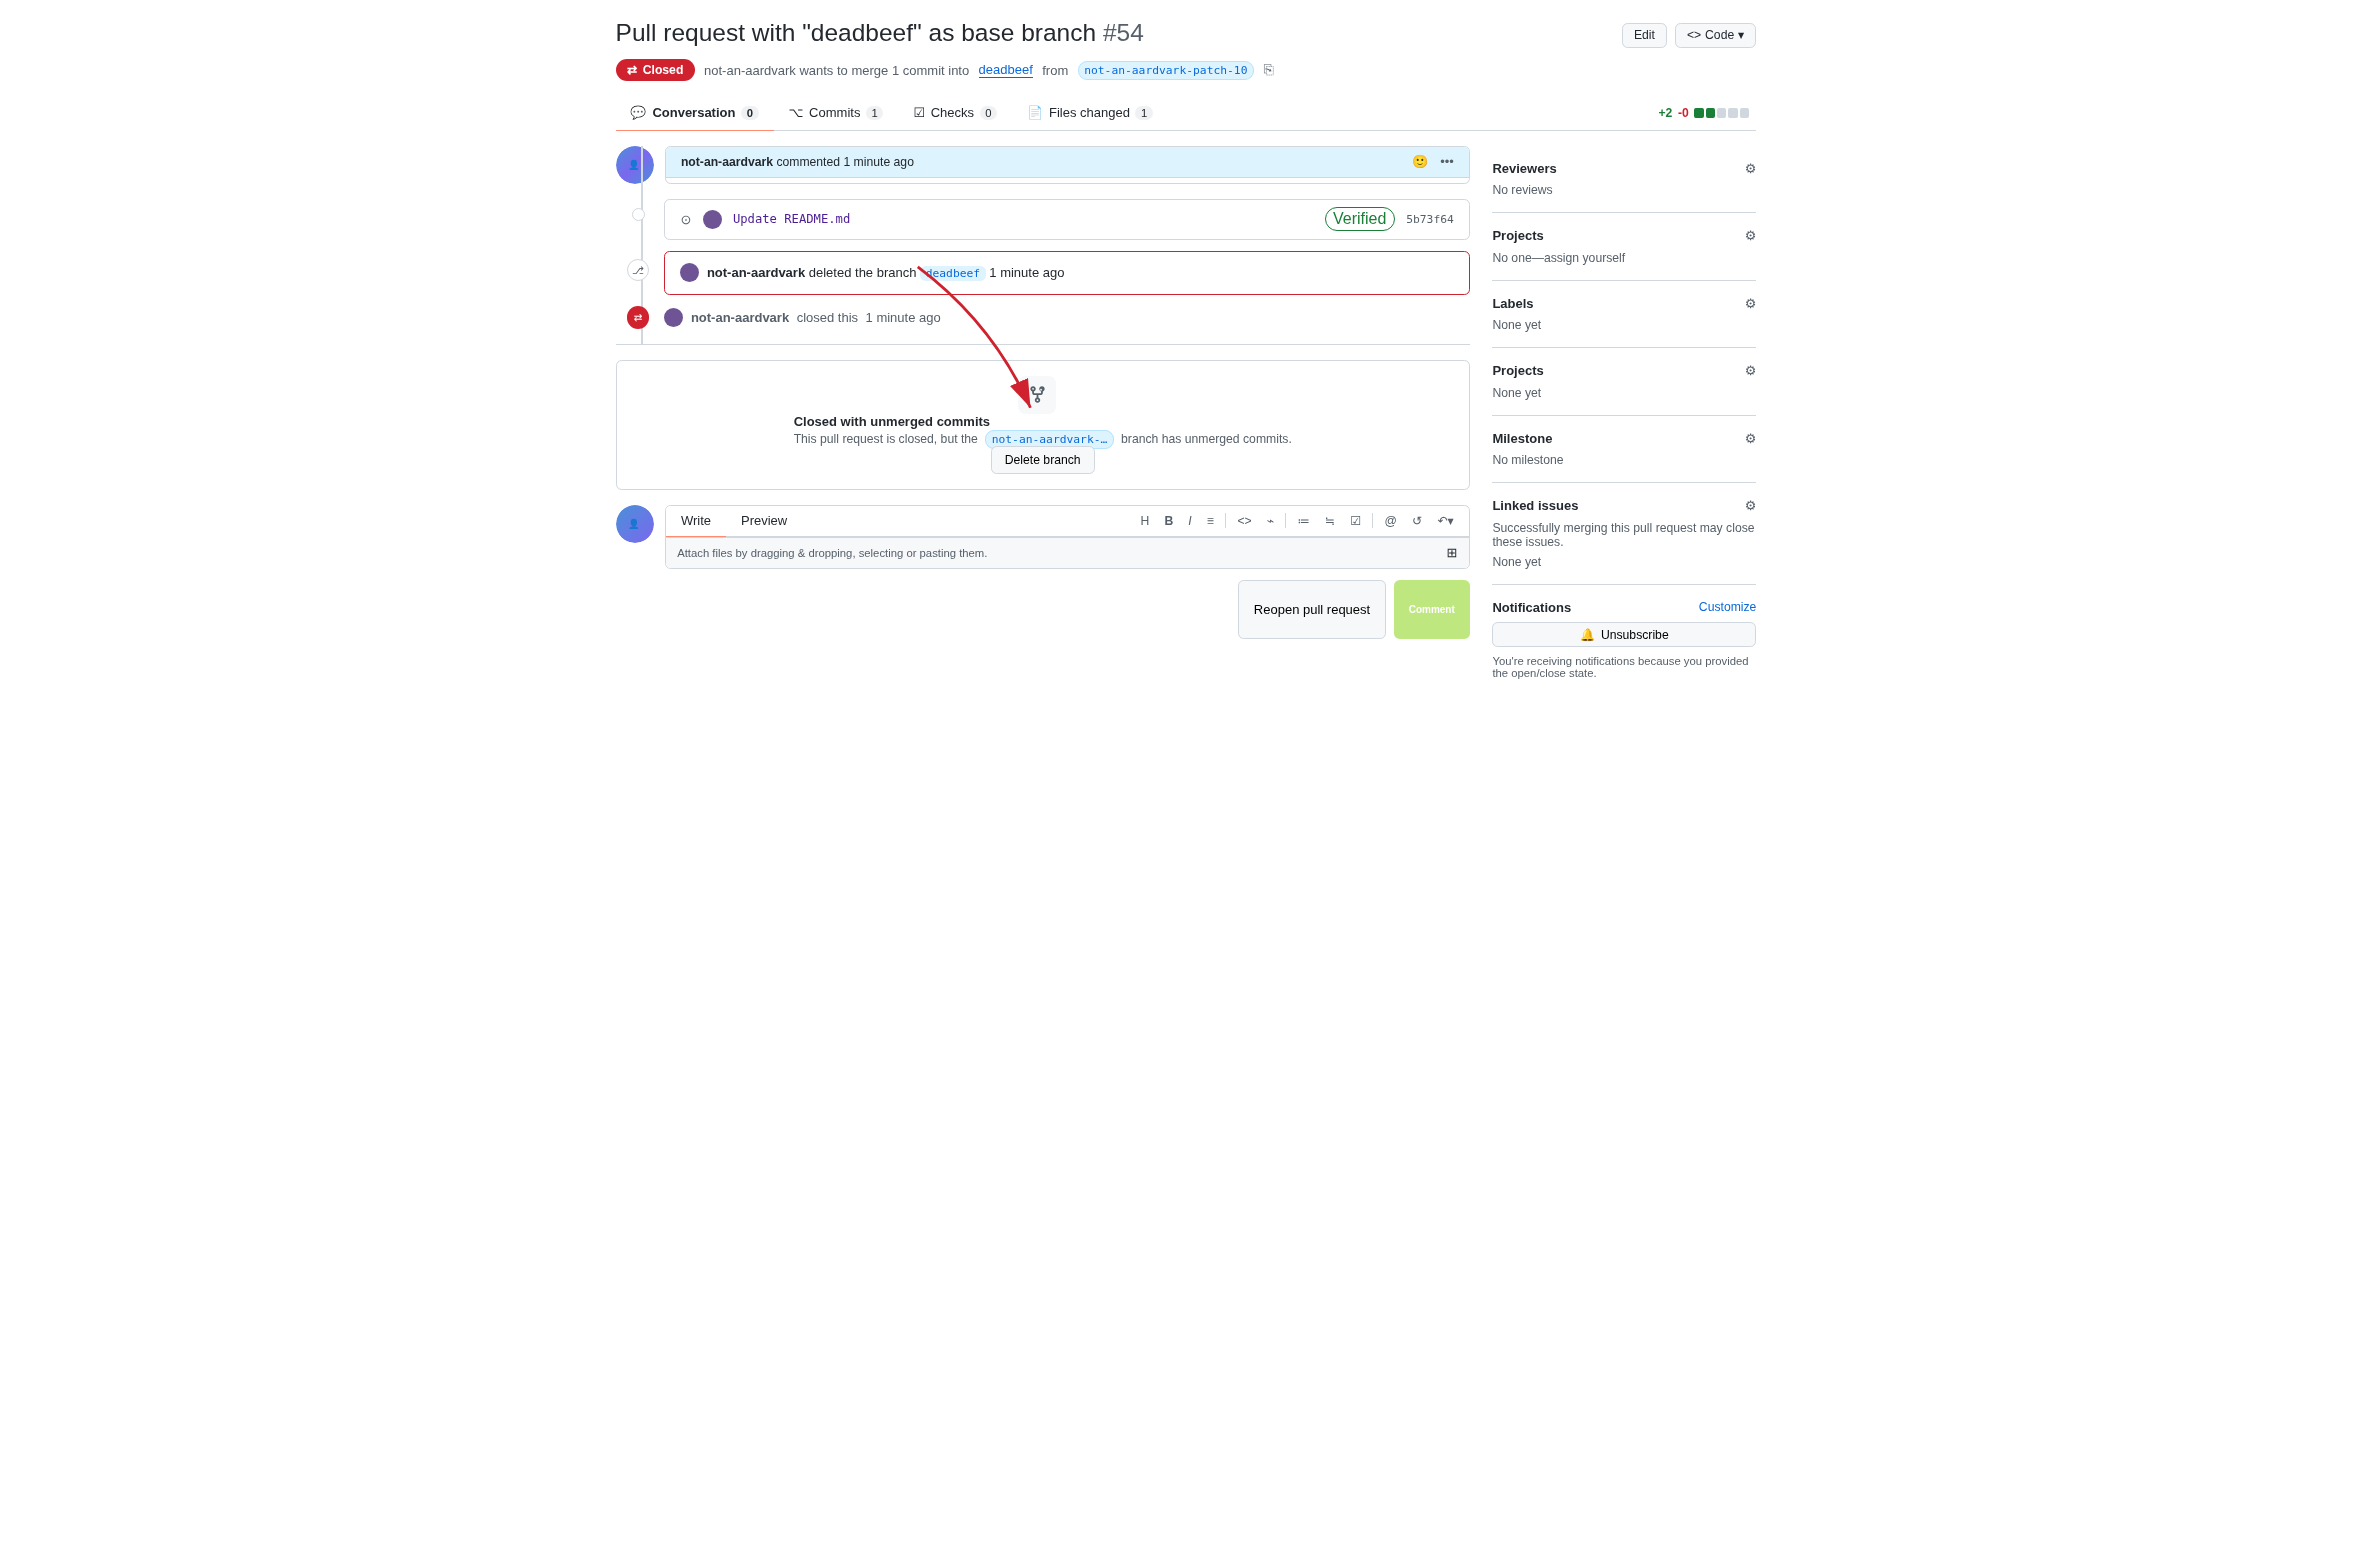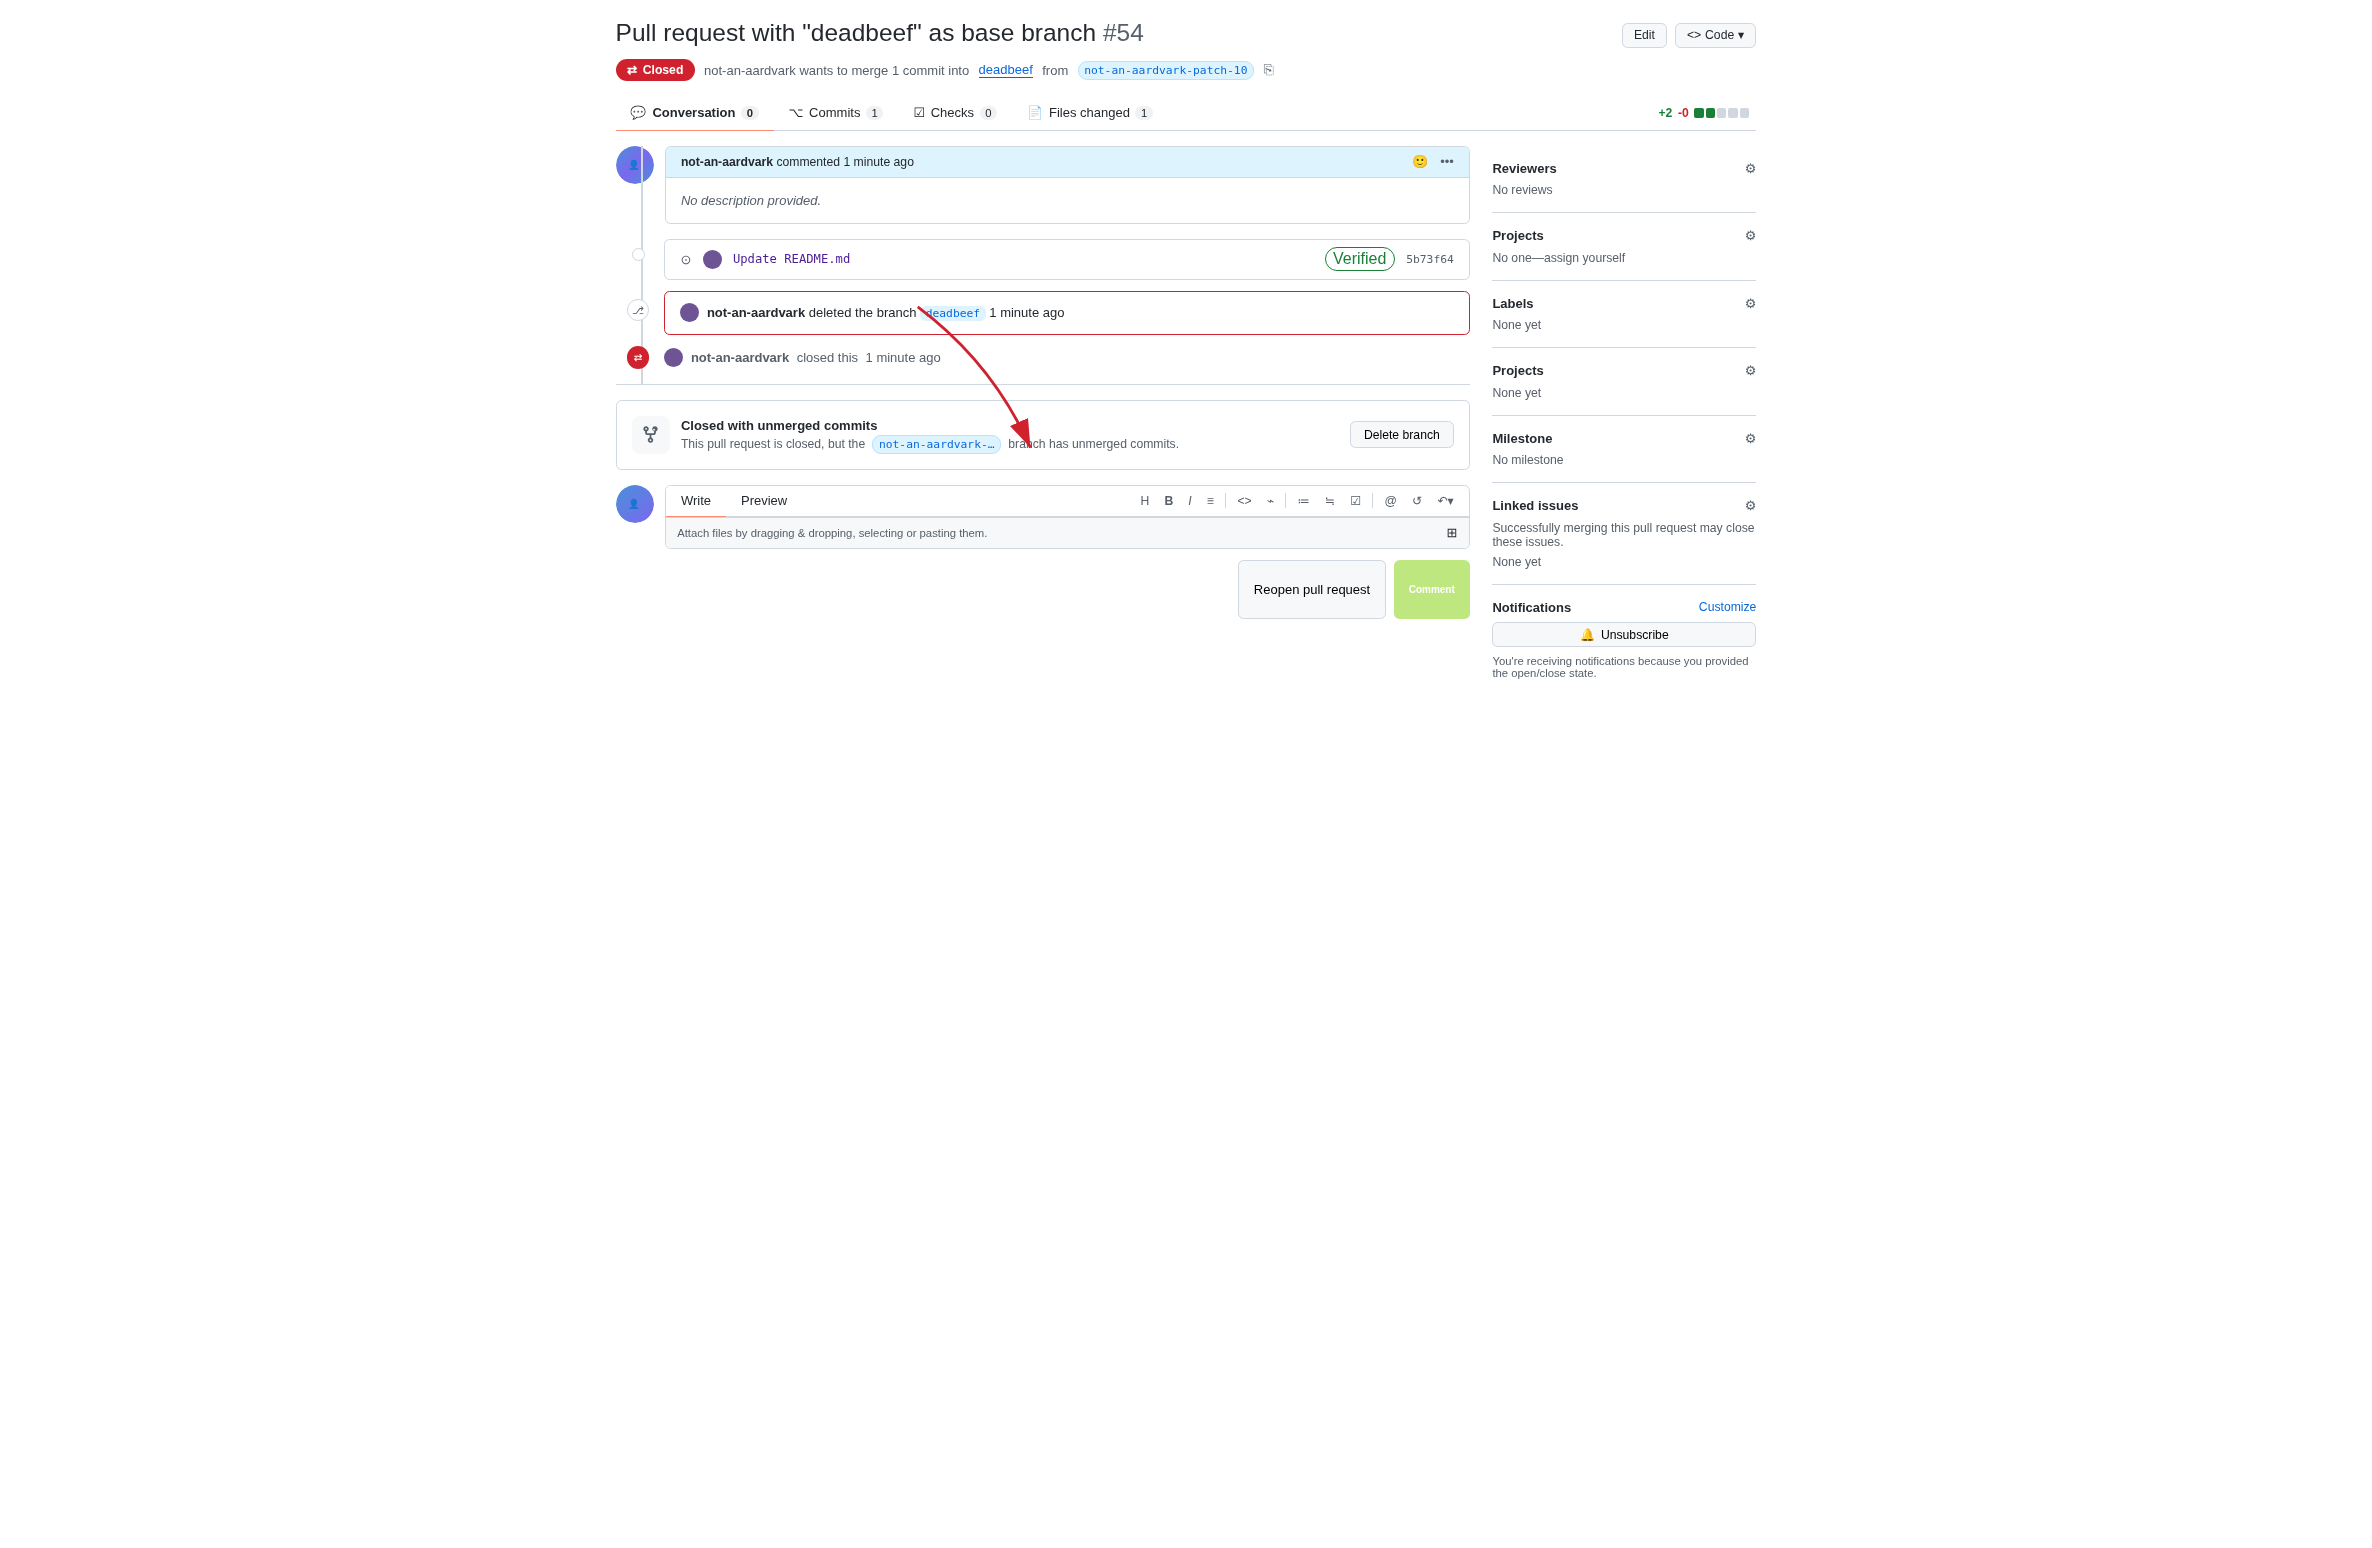--- a/index.html
+++ b/index.html
@@ -194,23 +194,20 @@
             <div class="comment-header">
               <span class="comment-author-time">
                 <span class="comment-author">not-an-aardvark</span>
                 <span>commented 1 minute ago</span>
               </span>
               <div class="comment-header-actions">
                 <span>🙂</span>
                 <span>•••</span>
               </div>
             </div>
-            <div class="comment-body">
-              <span>No description provided.</span>
-            </div>
           </div>
         </div>
 
         <div class="timeline-item" style="padding-left: 0; margin-left: 7.5px;">
           <div style="width: 30px; flex-shrink: 0; display: flex; justify-content: center; z-index: 1; position: relative;">
             <div style="width: 13px; height: 13px; border-radius: 50%; background: #fff; border: 1.9px solid #d0d7de; margin-top: 9.4px;"></div>
           </div>
           <div class="commit-item">
             <span style="color: #57606a;">⊙</span>
             <div style="width: 19px; height: 19px; border-radius: 50%; background: #6e5494; flex-shrink: 0;"></div>
@@ -243,21 +240,21 @@
             <div style="width: 19px; height: 19px; border-radius: 50%; background: #6e5494;"></div>
             <span style="font-weight: 600;">not-an-aardvark</span>
             <span> closed this </span>
             <span>1 minute ago</span>
           </div>
         </div>
 
         <hr style="border: none; border-top: 0.9px solid #d0d7de; margin: 15px 0;">
       </div>
 
-      <div class="unmerged-box" style="position: relative;">
+      <div class="unmerged-box" style="position: relative; flex-direction: column;">
         <div class="unmerged-icon">
           <svg width="19" height="19" viewBox="0 0 16 16" fill="#57606a">
             <path d="M5 3.25a.75.75 0 1 1-1.5 0 .75.75 0 0 1 1.5 0zm0 2.122a2.25 2.25 0 1 0-1.5 0v.878A2.25 2.25 0 0 0 5.75 8.5h1.5v2.128a2.251 2.251 0 1 0 1.5 0V8.5h1.5a2.25 2.25 0 0 0 2.25-2.25v-.878a2.25 2.25 0 1 0-1.5 0v.878a.75.75 0 0 1-.75.75h-4.5A.75.75 0 0 1 5 6.25v-.878zm3.75 7.378a.75.75 0 1 1-1.5 0 .75.75 0 0 1 1.5 0zm3-8.75a.75.75 0 1 1-1.5 0 .75.75 0 0 1 1.5 0z"></path>
           </svg>
         </div>
         <div class="unmerged-content">
           <div class="unmerged-title">Closed with unmerged commits</div>
           <div class="unmerged-desc">
             <span>This pull request is closed, but the</span>
             <span class="branch-badge" style="margin: 0 3.8px;">not-an-aardvark-…</span>

